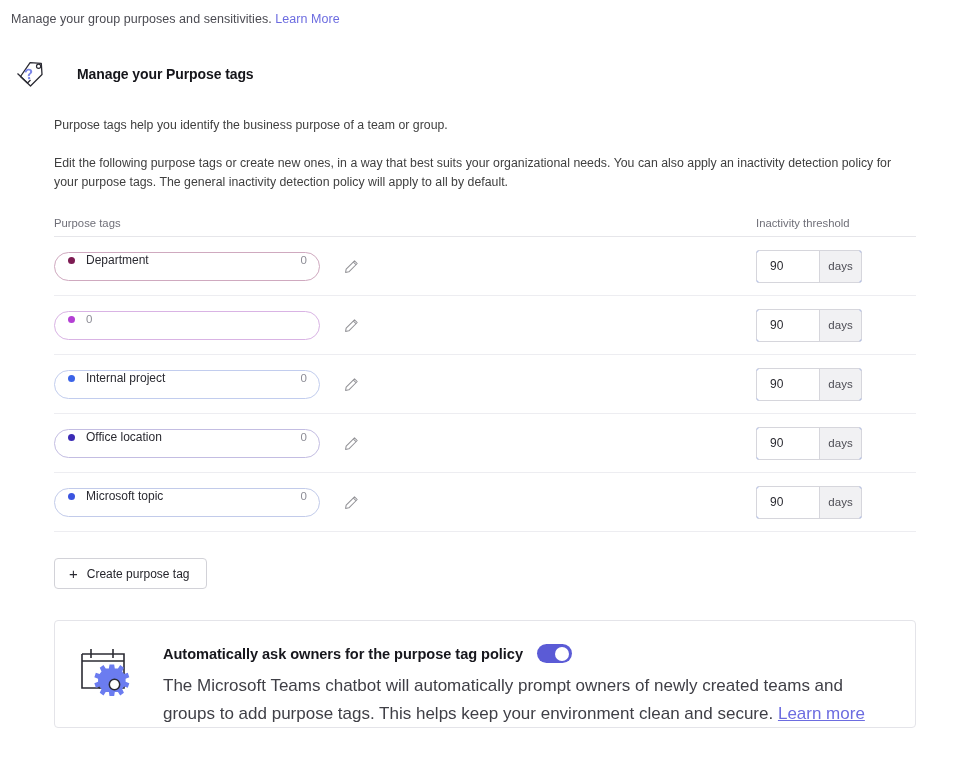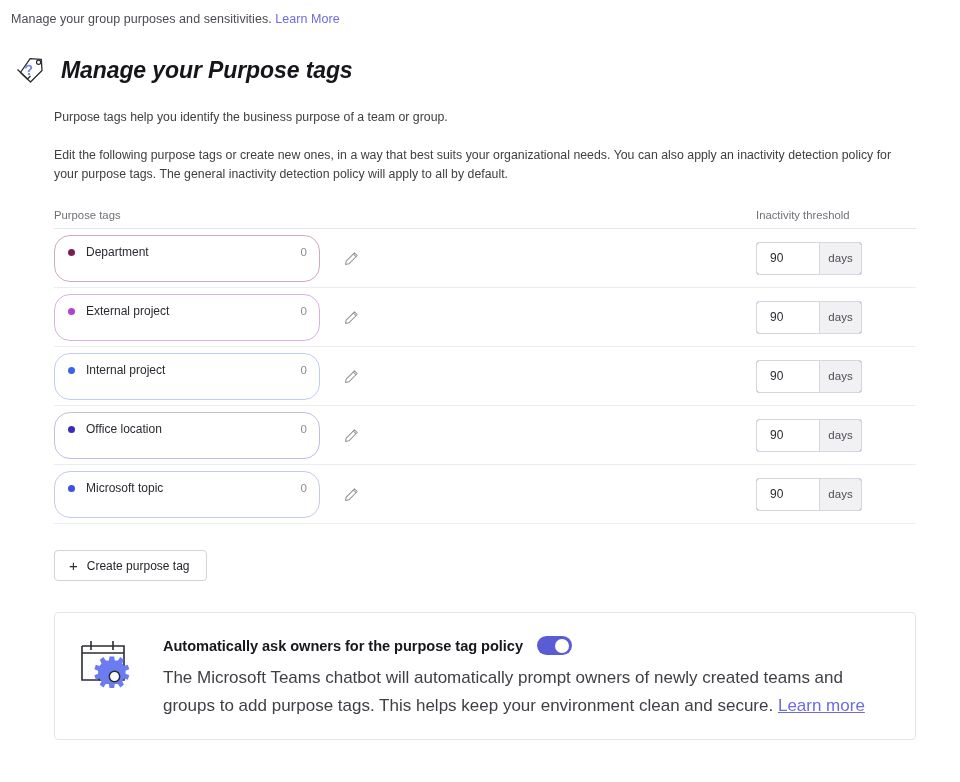--- a/index.html
+++ b/index.html
@@ -38,26 +38,25 @@
 
   
   .section-head {
     display: flex;
     align-items: center;
     gap: 10px;
     padding: 24px 0 0 11px;
   }
   .tag-icon { width: 40px; height: 40px; flex: none; display:block; }
   .section-title {
-    margin: 0;
-    font-size: 23px;
+    margin: 16px;
+    font-size: 14px;
     font-weight: bold;
     color: #15151a;
     letter-spacing: -0.1px;
-    font-style: italic;
   }
 
   .body-col { padding-left: 54px; padding-right: 44px; }
   .para {
     margin: 0;
     font-size: 12.3px;
     line-height: 1.55;
     color: #404040;
     letter-spacing: 0.02px;
   }
@@ -82,21 +81,21 @@
     align-items: center;
     height: 59px;
     border-bottom: 1px solid #ededf1;
   }
   .row:last-of-type { border-bottom: 1px solid #ededf1; }
 
   .pill-wrap { width: 266px; flex: none; }
   .pill {
     display: flex;
     align-items: center;
-    height: 47px;
+    height: 29px;
     border: 1px solid #cfcfe0;
     border-radius: 16px;
     padding: 0 12px 12px 13px;
     background: #fff;
     cursor: pointer;
   }
   .pill .dot {
     width: 7px; height: 7px;
     border-radius: 50%;
     flex: none;
@@ -172,21 +171,21 @@
   
   .card-wrap { padding: 31px 44px 0 54px; }
   .card {
     border: 1px solid #e4e4e9;
     border-radius: 4px;
     background: #fff;
     display: flex;
     align-items: flex-start;
     padding: 21px 22px 22px 22px;
     gap: 22px;
-    height: 128px;
+    height: 108px;
   }
   .cal-icon { width: 64px; height: 62px; flex: none; display:block; margin-top: 2px;}
   .card-body { flex: 1; padding-top: 2px; }
   .card-top {
     display: flex;
     align-items: center;
     gap: 14px;
   }
   .card-title {
     font-size: 14.6px;
@@ -278,21 +277,20 @@
               <div class="stepper">
                 <input class="val" type="text" value="90" style="">
                 <span class="unit">days</span>
               </div>
             </div>
           </div>
           <div class="row">
             <div class="pill-wrap">
               <div class="pill" style="border-color:#d9b3e4">
                 <span class="dot" style="background:#b43fd4"></span>
-                <span class="pname">External project</span>
                 <span class="pcount">0</span>
               </div>
             </div>
             <div class="edit-cell">
               <svg class="pencil" viewBox="0 0 16 16">
                 <g fill="none" stroke="#3a3a42" stroke-width="1.1" stroke-linejoin="round">
                   <path d="M11.2 1.9 L14.1 4.8 L5.2 13.7 L1.7 14.3 L2.3 10.8 Z"></path>
                   <path d="M9.9 3.2 L12.8 6.1"></path>
                 </g>
               </svg>

